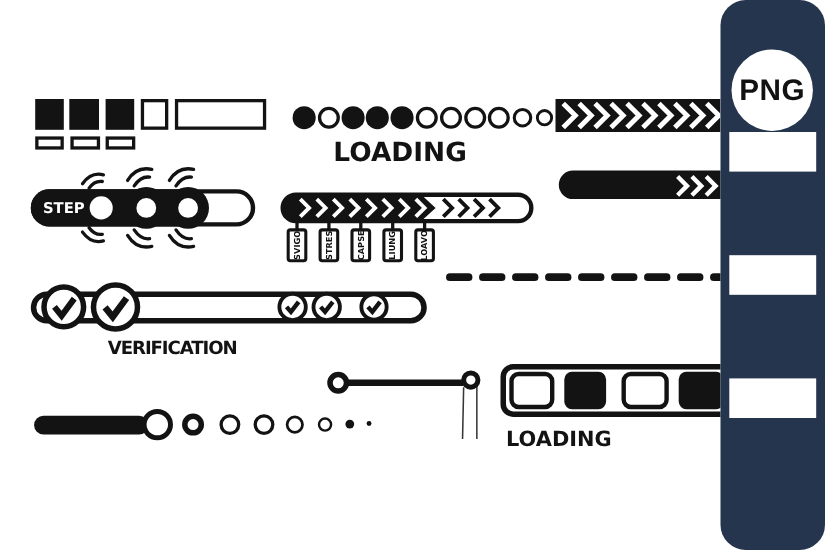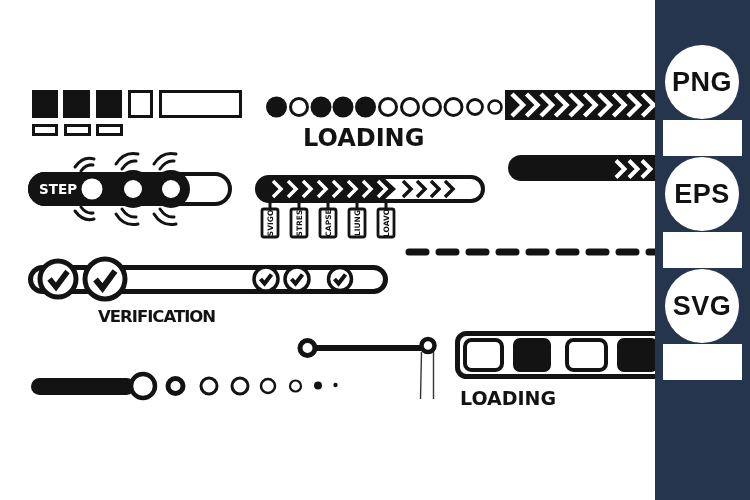--- a/index.html
+++ b/index.html
@@ -1,21 +1,21 @@
 <!DOCTYPE html>
 <html style="--ink: #131313; --sidebar-bg: #25354D;"><head>
 <meta charset="utf-8">
 <style>
   html,body{margin:0;padding:0;background:#888;}
   .canvas{position:relative;width:750px;height:500px;background:#ffffff;overflow:hidden;
           font-family:"DejaVu Sans",sans-serif;}
   .art{position:absolute;left:0;top:0;color:var(--ink,#131313);}
   .art text{font-family:"DejaVu Sans",sans-serif;font-weight:bold;}
   .sidebar{position:absolute;left:655px;top:0;width:95px;height:500px;
-           background:var(--sidebar-bg,#25354D);}
+           background:var(--sidebar-bg,#25354D);border-radius:23px;}
   .fmt-circle{position:absolute;left:10px;width:74px;height:74px;border-radius:50%;
               background:#fff;display:flex;align-items:center;justify-content:center;}
   .fmt-label{font-family:"Liberation Sans",sans-serif;font-weight:bold;font-size:27px;
              color:#121212;letter-spacing:0.5px;}
   .fmt-rect{position:absolute;left:8px;width:79px;height:36px;background:#fff;}
 </style>
 </head>
 <body>
 
 <div class="canvas">
@@ -185,22 +185,16 @@
       <rect x="617" y="338" width="41" height="34" rx="7" fill="currentColor"></rect>
       <text x="460" y="405" font-size="19" fill="currentColor">LOADING</text>
     </g>
   </svg>
 
   <div class="sidebar">
     <div class="fmt-circle" style="top:45px">
       <span class="fmt-label">PNG</span>
     </div>
     <div class="fmt-rect" style="top:120px"></div>
-    <div class="fmt-circle" style="top:157px">
-      <span class="fmt-label">EPS</span>
-    </div>
     <div class="fmt-rect" style="top:232px"></div>
-    <div class="fmt-circle" style="top:269px">
-      <span class="fmt-label">SVG</span>
-    </div>
     <div class="fmt-rect" style="top:344px"></div>
   </div>
 </div>
 
 </body></html>

